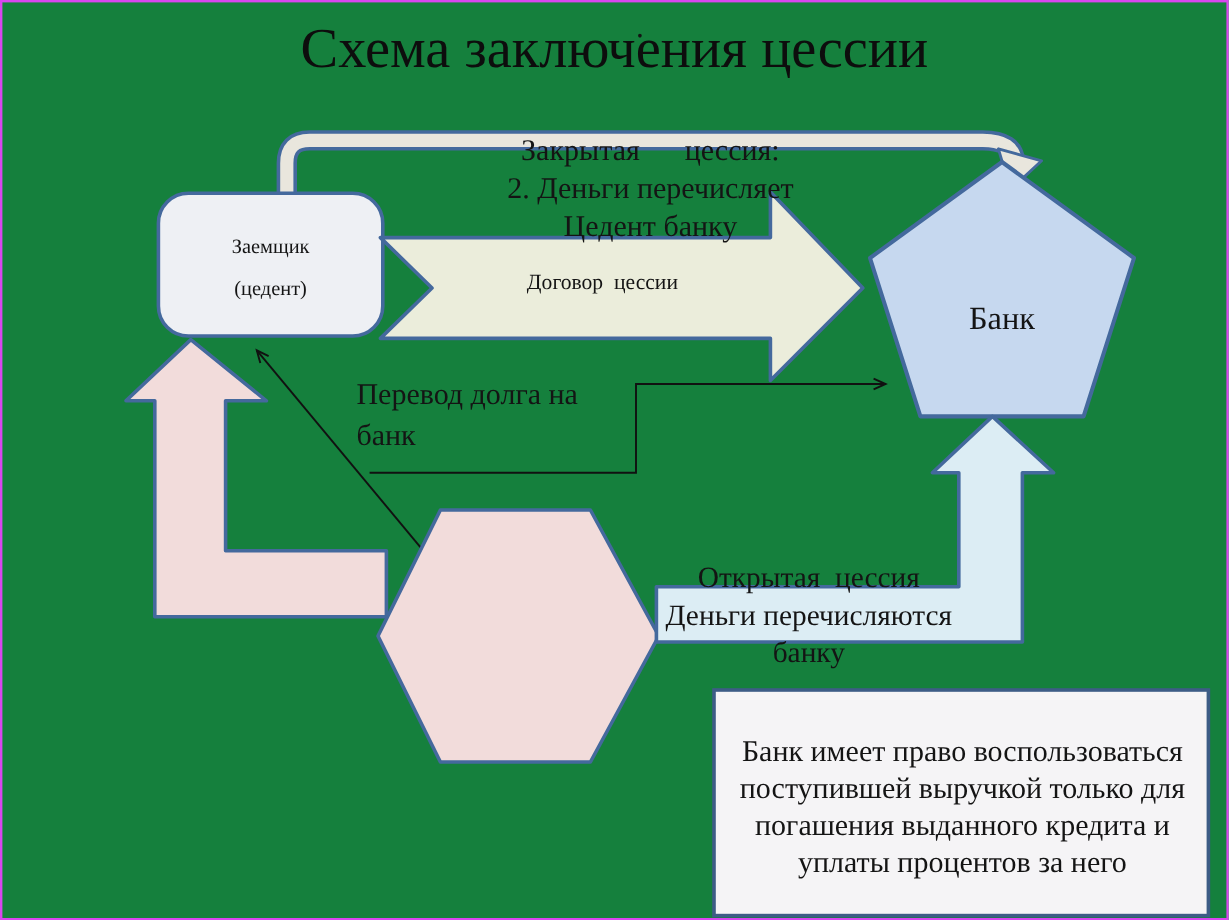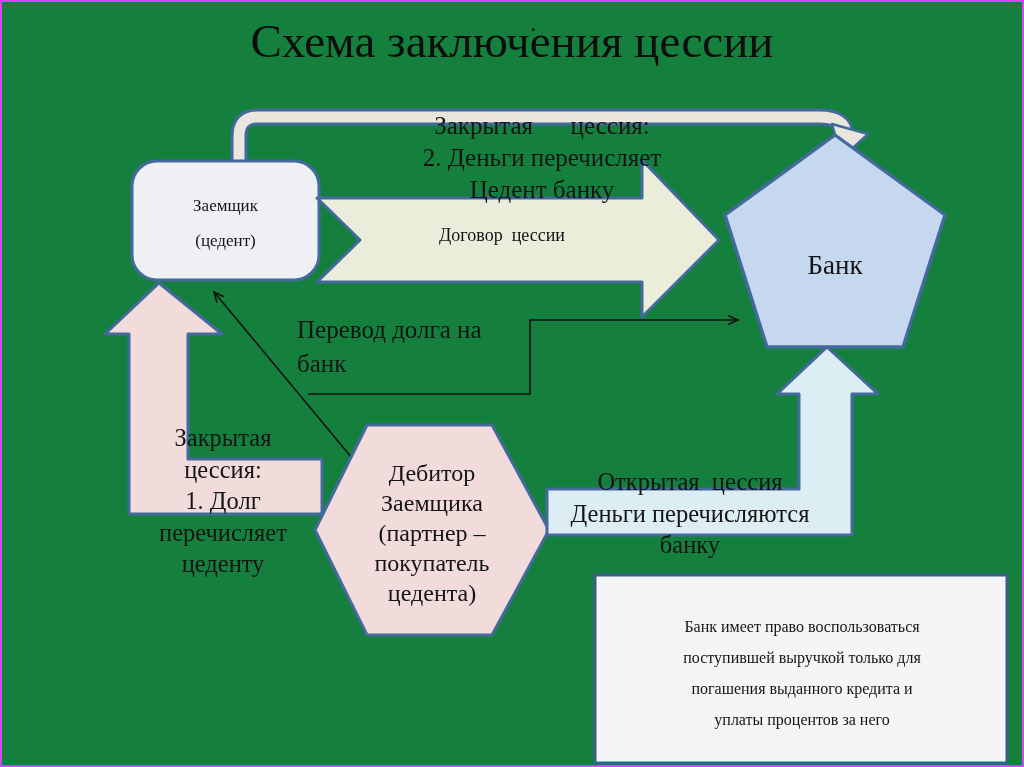--- a/index.html
+++ b/index.html
@@ -16,22 +16,22 @@
   .center{text-align:center;}
   #title{left:0;top:14px;width:100%;text-align:center;font-size:47px;line-height:1.1;color:#0d0d0d;}
   #stray-dot{left:528px;top:4px;font-size:26px;}
   #pipe-label{left:385px;top:86px;width:310px;font-size:25px;line-height:32px;margin-top:22px;}
   #borrower-label{left:130px;top:186px;width:187px;font-size:17px;line-height:35px;}
   #contract-label{left:355px;top:222px;width:290px;font-size:18px;}
   #bank-label{left:733px;top:246px;width:200px;font-size:27px;}
   #debt-transfer-label{left:275px;top:311px;width:240px;font-size:25px;line-height:34px;margin-left:20px;}
   #closed1-label{left:120px;top:420px;width:202px;font-size:24.5px;line-height:31.5px;}
   #debtor-label{left:312px;top:456px;width:236px;font-size:24px;line-height:30px;}
-  #open-label{left:548px;top:464px;width:248px;font-size:24.5px;line-height:31.5px;padding-left:16px;}
-  #note-label{left:601px;top:609px;width:398px;font-size:16px;line-height:31px;}
+  #open-label{left:548px;top:464px;width:248px;font-size:24.5px;line-height:31.5px;}
+  #note-label{left:601px;top:609px;width:398px;font-size:25px;line-height:31px;}
 
   .outline{stroke:var(--c-border,#44699d);stroke-width:3;stroke-linejoin:round;}
   .pipe-outer{fill:none;stroke:var(--c-border,#44699d);stroke-width:17;}
   .pipe-inner{fill:none;stroke:var(--c-pipe_fill,#e9e6dd);stroke-width:11;}
   .pipe-head{fill:var(--c-pipe_fill,#e9e6dd);stroke:var(--c-border,#44699d);stroke-width:2.4;stroke-linejoin:round;}
   .f-box{fill:var(--c-box_fill,#eef0f4);}
   .f-green{fill:var(--c-arrow_green_fill,#ebeddb);}
   .f-pent{fill:var(--c-pentagon_fill,#c6d8ef);}
   .f-pink{fill:var(--c-pink_fill,#f2dcdb);}
   .f-blue{fill:var(--c-blue_arrow_fill,#dcedf4);}
@@ -83,31 +83,21 @@
   <div class="label center" id="borrower-label">Заемщик
 (цедент)</div>
 
   <div class="label center" id="contract-label">Договор  цессии</div>
 
   <div class="label center" id="bank-label">Банк</div>
 
   <div class="label" id="debt-transfer-label">Перевод долга на
 банк</div>
 
-  <div class="label center" id="closed1-label">Закрытая
-цессия:
-1. Долг
-перечисляет
-цеденту</div>
 
-  <div class="label center" id="debtor-label">Дебитор
-Заемщика
-(партнер –
-покупатель
-цедента)</div>
 
   <div class="label center" id="open-label">Открытая  цессия
 Деньги перечисляются
 банку</div>
 
   <div class="label center" id="note-label">Банк имеет право воспользоваться
 поступившей выручкой только для
 погашения выданного кредита и
 уплаты процентов за него</div>
 

